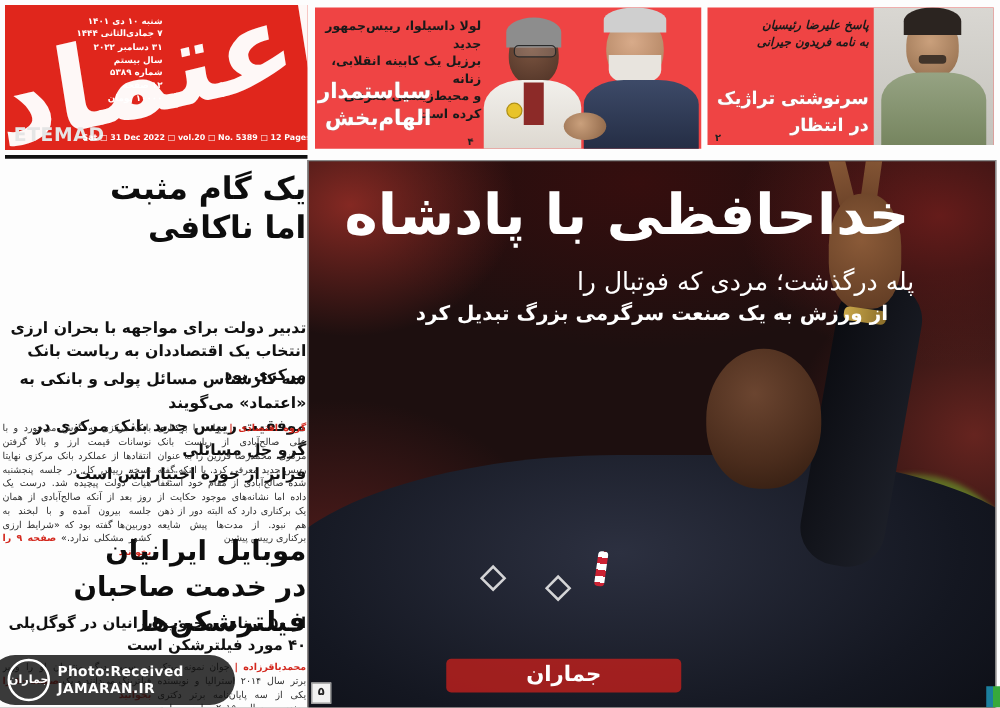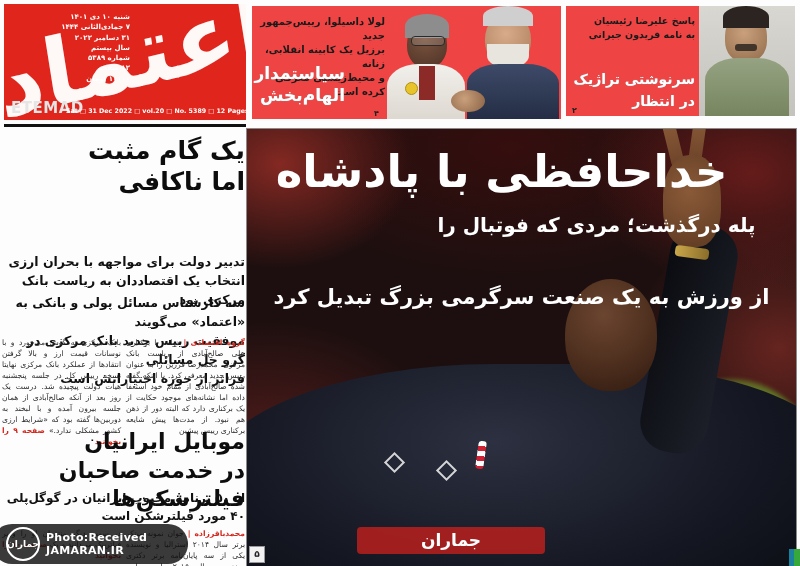--- a/index.html
+++ b/index.html
@@ -56,24 +56,24 @@
   #photo{left:246px;top:128px;width:549px;height:438px;border:1px solid #8a8a8a;overflow:hidden;
     background:
       radial-gradient(ellipse 190px 150px at 6% 8%,  rgba(150,45,38,.85), transparent 70%),
       radial-gradient(ellipse 230px 170px at 92% 10%, rgba(125,32,30,.75), transparent 70%),
       radial-gradient(ellipse 210px 190px at 97% 50%, rgba(150,50,42,.6),  transparent 70%),
       radial-gradient(ellipse 260px 210px at 4% 78%,  rgba(135,42,40,.55), transparent 72%),
       radial-gradient(ellipse 320px 170px at 48% 4%,  rgba(55,14,14,.95),  transparent 78%),
       #1d0f0f;}
   #lead-head{left:0;top:16px;width:100%;text-align:center;color:#fff;font-size:45px;font-weight:900;
              direction:rtl;z-index:5;padding-right:40px;box-sizing:border-box;}
-  #lead-sub1{left:0;top:84px;width:100%;text-align:center;color:#fff;font-size:20px;font-weight:bold;
+  #lead-sub1{left:0;top:84px;width:100%;text-align:center;color:#fff;font-size:20px;font-weight:normal;
              direction:rtl;z-index:5;padding-left:150px;box-sizing:border-box;}
-  #lead-sub2{left:0;top:112px;width:100%;text-align:center;color:#fff;font-size:21px;font-weight:bold;
-             direction:rtl;z-index:5;margin-top:44px;}
+  #lead-sub2{left:0;top:112px;width:100%;text-align:center;color:#fff;font-size:16px;font-weight:bold;
+             direction:rtl;z-index:5;}
   
   #pele-jacket{left:-40px;top:235px;width:640px;height:260px;border-radius:45% 40% 0 0;
      background:radial-gradient(ellipse at 45% 30%, #2c3040 0%, #141721 55%, #07080d 100%);z-index:2;}
   #pele-arm{left:408px;top:95px;width:68px;height:230px;background:linear-gradient(100deg,#0a0b10,#1d2029);
      border-radius:30px;transform:rotate(10deg);z-index:3;}
   #pele-hand{left:416px;top:26px;width:58px;height:92px;background:radial-gradient(circle at 45% 40%,#8a5a38,#5e3a22);
      border-radius:45% 45% 40% 40%;z-index:3;}
   .finger{position:absolute;width:13px;height:48px;border-radius:7px;
      background:linear-gradient(#8a5a38,#6b4228);z-index:3;}
   #finger1{left:420px;top:-8px;transform:rotate(-14deg);}
@@ -152,21 +152,21 @@
   </div>
 
   <div id="box-cinema" class="abs graybox">
 
     <div class="abs" style="right:0;top:0;width:96px;height:110px;background:linear-gradient(#d9d7d2,#c4c2bc);">
       <div class="shape" style="left:26px;top:6px;width:42px;height:50px;border-radius:48% 48% 42% 42%;background:radial-gradient(circle at 45% 42%,#caa07c,#8f6a4a);"></div>
       <div class="shape" style="left:24px;top:0;width:46px;height:22px;border-radius:50% 50% 0 0;background:#2b2420;"></div>
       <div class="shape" style="left:36px;top:38px;width:22px;height:7px;border-radius:3px;background:#41342a;"></div>
       <div class="shape" style="left:6px;top:52px;width:84px;height:58px;border-radius:38% 38% 0 0;background:linear-gradient(#96a383,#76855f);"></div>
     </div>
-    <div class="abs kicker" style="right:100px;top:8px;width:118px;font-size:9.5px;line-height:14px;">
+    <div class="abs kicker" style="right:100px;top:8px;width:118px;font-size:9.5px;line-height:14px;font-style:italic;">
       <div>پاسخ علیرضا رئیسیان</div>
       <div>به نامه فریدون جیرانی</div>
     </div>
     <div class="abs gray-head" style="right:100px;top:40px;width:126px;font-size:14px;line-height:22px;margin-top:22px;">
       <div>سرنوشتی تراژیک</div>
       <div>در انتظار</div>
       <div>سینمای ایران است</div>
     </div>
     <div class="abs pageref" style="left:6px;bottom:1px;">۲</div>
   </div>

